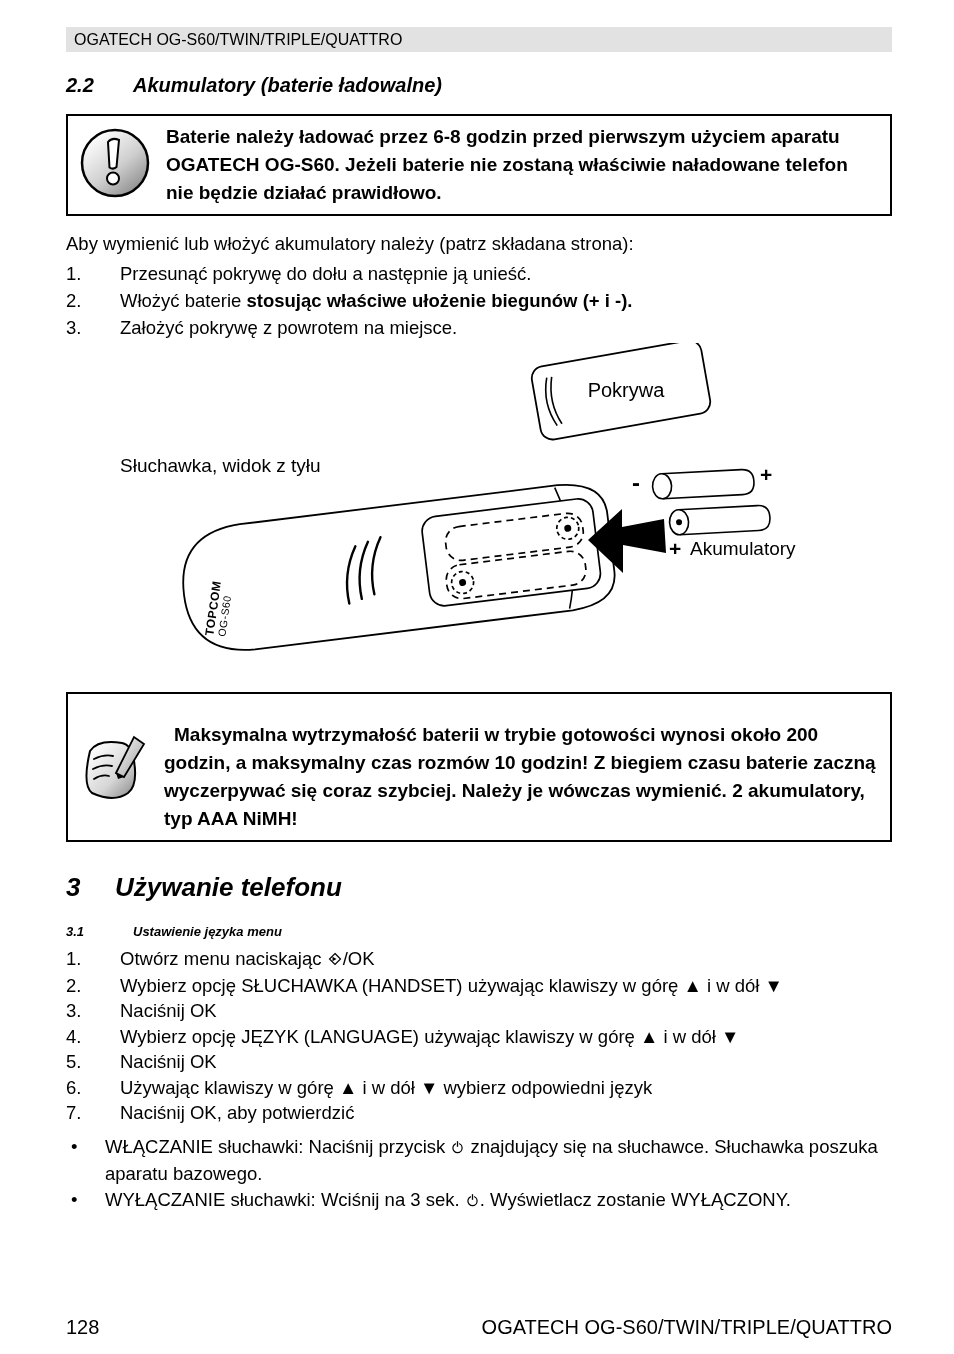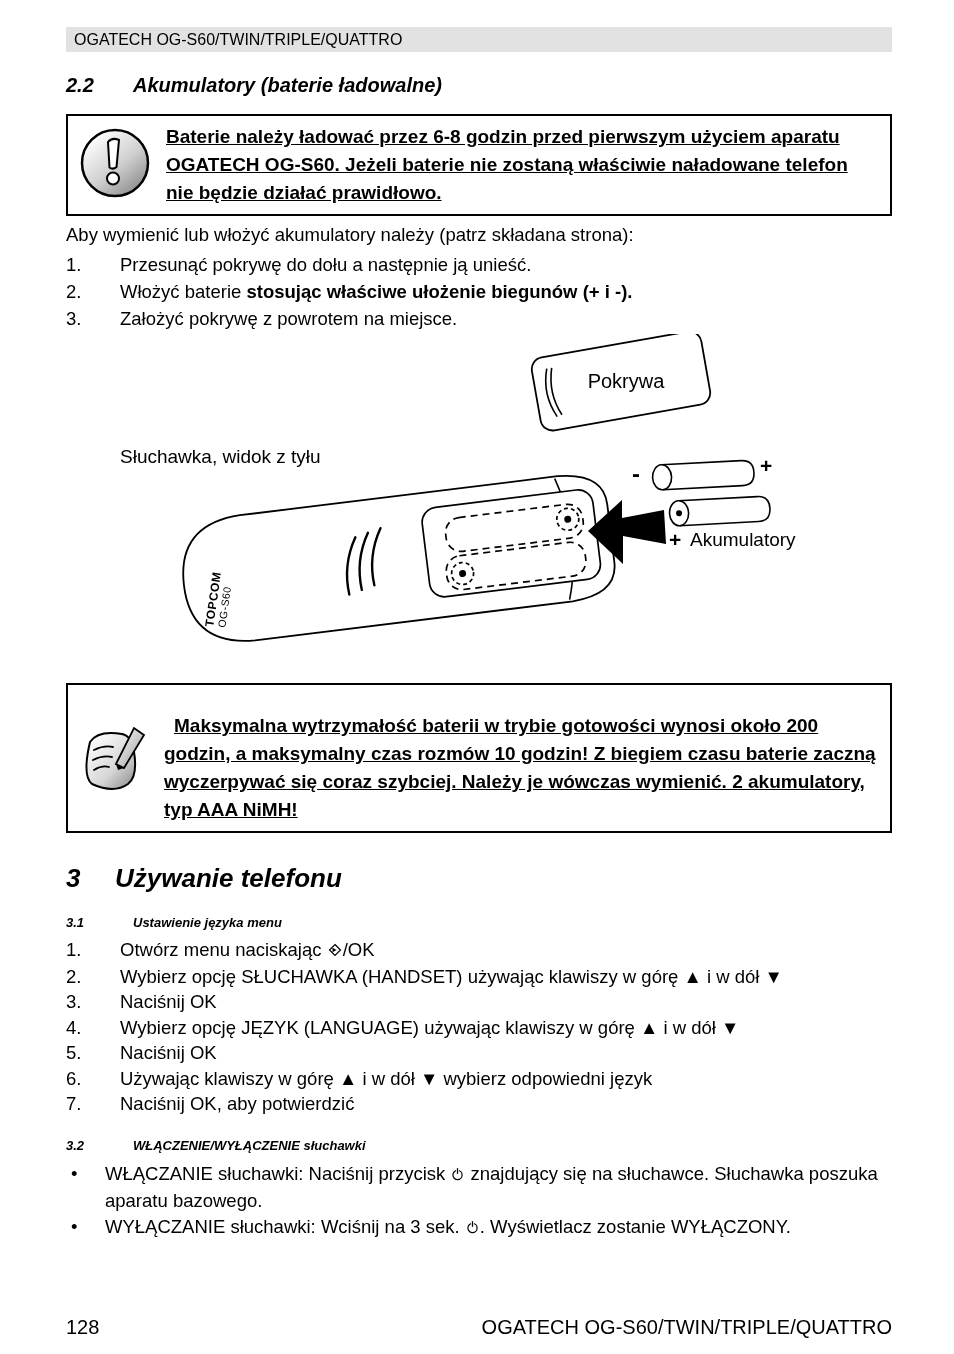--- a/index.html
+++ b/index.html
@@ -13,26 +13,26 @@
 
   .h-sec{display:flex;font-weight:bold;font-style:italic;}
   .h22{margin-top:22px;font-size:20px;}
   .h22 .h-num{width:67px;flex:none;}
   .h3big{margin-top:30px;font-size:26px;}
   .h3big .h-num{width:49px;flex:none;}
   .h3sub{margin-top:21px;font-size:13px;}
   .h3sub .h-num{width:67px;flex:none;}
 
   .notebox{margin-top:17px;border:2px solid #000;padding:7px 12px 7px 10px;
-           display:flex;align-items:center;gap:14px;text-decoration:underline;}
+           display:flex;align-items:center;gap:14px;}
   .note-text{font-weight:bold;font-size:19px;line-height:28px;}
   .note-text.indent{text-indent:10px;margin-top:20px;}
   .note-icon{flex:none;}
 
-  .intro{margin-top:6px;font-size:18.5px;line-height:26px;}
+  .intro{margin-top:15px;font-size:18.5px;line-height:26px;}
 
   .steps{margin-top:3px;}
   .step{display:flex;font-size:18.5px;line-height:27px;}
   .step-num{width:54px;flex:none;}
   .step-text{flex:1;}
   .steps2{margin-top:7px;}
   .steps2 .step{line-height:25.5px;}
 
   .bullets{margin-top:8px;}
   .bullet{display:flex;font-size:18.5px;line-height:26px;}
@@ -212,24 +212,20 @@
       <div class="step">
         <span class="step-num">6.</span>
         <span class="step-text">Używając klawiszy w górę ▲ i w dół ▼ wybierz odpowiedni język</span>
       </div>
       <div class="step">
         <span class="step-num">7.</span>
         <span class="step-text">Naciśnij OK, aby potwierdzić</span>
       </div>
     </div>
 
-    <div class="h-sec h3sub">
-      <span class="h-num">3.2</span>
-      <span>WŁĄCZENIE/WYŁĄCZENIE słuchawki</span>
-    </div>
 
     <div class="bullets">
       <div class="bullet">
         <span class="bullet-marker">•</span>
         <span class="bullet-text"><span>WŁĄCZANIE słuchawki: Naciśnij przycisk </span><span class="inline-icon"><svg width="13" height="14" viewBox="0 0 13 14">
                 <circle cx="6.5" cy="8" r="4.6" fill="none" stroke="#000" stroke-width="1.2"></circle>
                 <line x1="6.5" y1="1" x2="6.5" y2="7" stroke="#fff" stroke-width="3"></line>
                 <line x1="6.5" y1="1.2" x2="6.5" y2="6.8" stroke="#000" stroke-width="1.3"></line>
               </svg></span><span> znajdujący się na słuchawce. Słuchawka poszuka aparatu bazowego.</span></span>
       </div>

